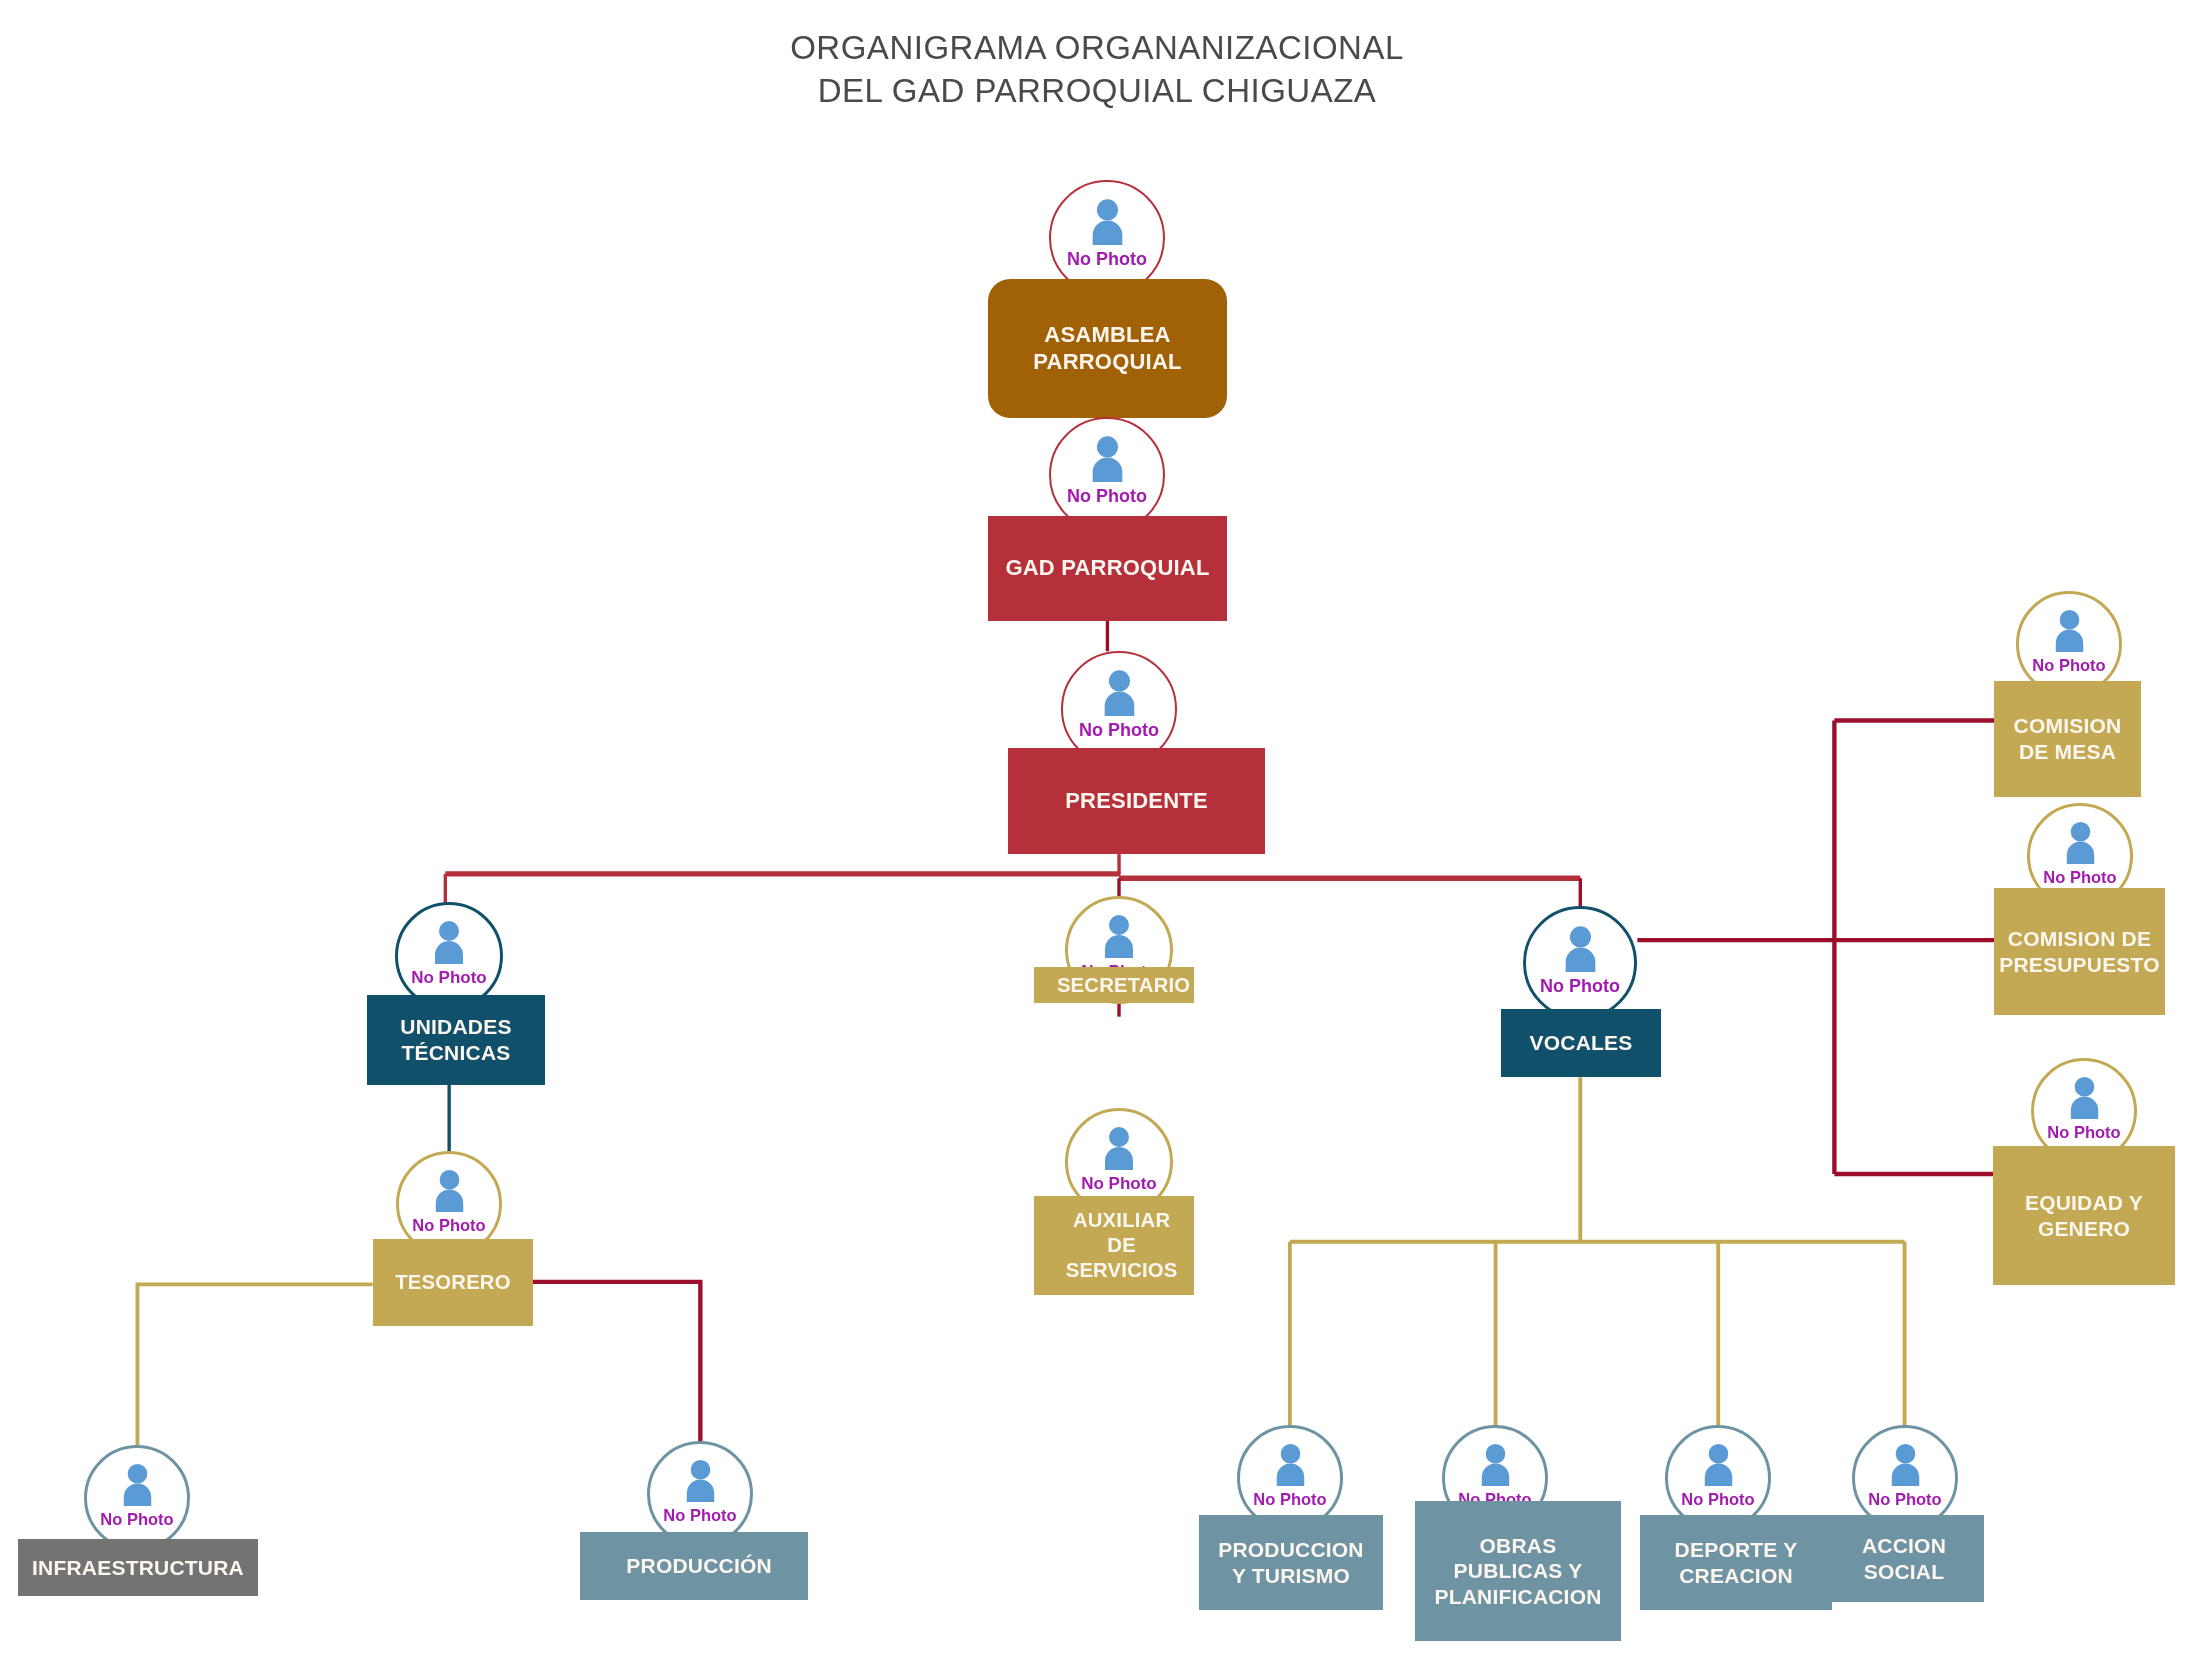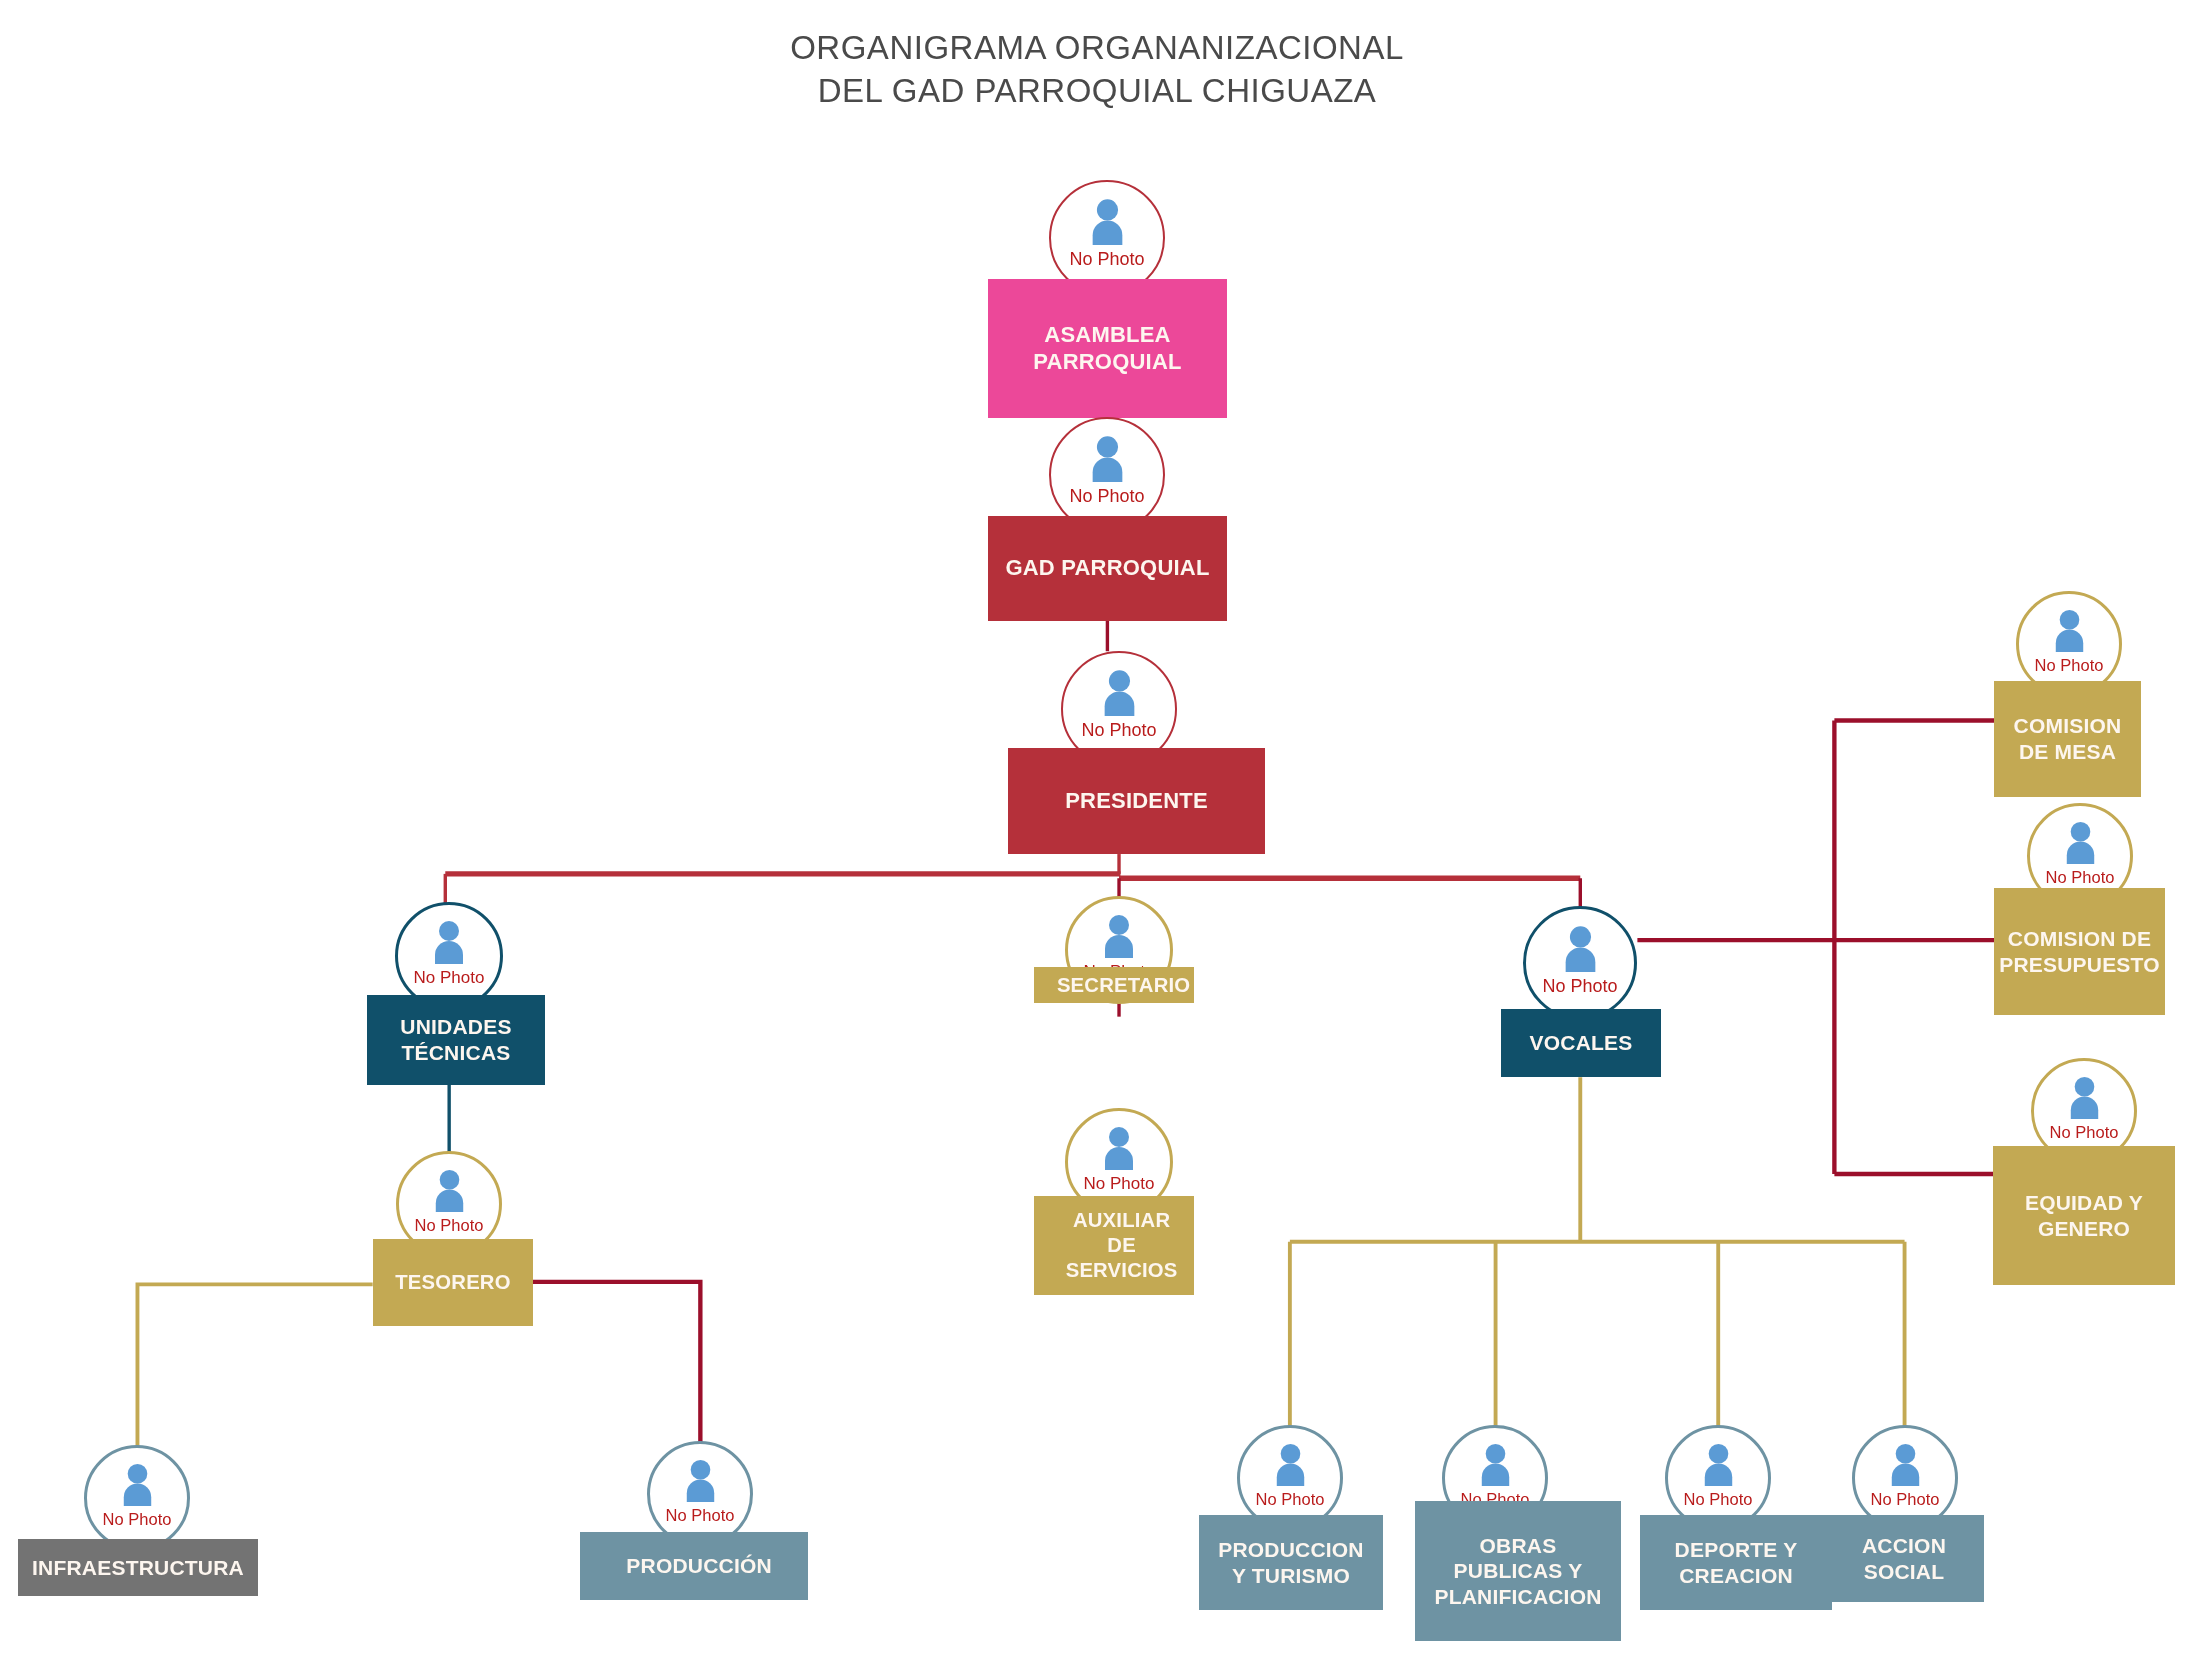--- a/index.html
+++ b/index.html
@@ -62,22 +62,22 @@
     display: flex;
     flex-direction: column;
     align-items: center;
     justify-content: flex-start;
     overflow: hidden;
   }
   .avatar .person {
     display: block;
   }
   .avatar .nophoto {
-    color: #b91c1c;
-    font-weight: 400;
+    color: #a21caf;
+    font-weight: 700;
     line-height: 1;
     white-space: nowrap;
   }
 </style>
 </head>
 <body>
 
 <div id="canvas">
 
   <div id="title-block">ORGANIGRAMA ORGANANIZACIONAL
@@ -110,21 +110,21 @@
     </svg>
 
   <div id="nodes-layer">
       <div class="avatar" style="left: 1049px; top: 180px; width: 116px; height: 116px; border-width: 2.9px; border-color: rgb(181, 48, 58);">
         <svg class="person" viewBox="0 0 100 100" width="53" height="53" style="margin-top: 11.6px;">
           <circle cx="50" cy="30" r="20" fill="#5b9bd5"></circle>
           <path d="M 22 96 L 22 78 A 28 28 0 0 1 78 78 L 78 96 Z" fill="#5b9bd5"></path>
         </svg>
         <div class="nophoto" style="font-size: 18px; margin-top: 3.4px;">No Photo</div>
       </div>
-      <div class="node-box" style="left: 988px; top: 279px; width: 239px; height: 139px; background: #ec4899; font-size: 22px;"><span>ASAMBLEA
+      <div class="node-box" style="left: 988px; top: 279px; width: 239px; height: 139px; background: #a16207; font-size: 22px; border-radius: 22px;"><span>ASAMBLEA
 PARROQUIAL</span></div>
       <div class="avatar" style="left: 1049px; top: 417px; width: 116px; height: 116px; border-width: 2.9px; border-color: rgb(181, 48, 58);">
         <svg class="person" viewBox="0 0 100 100" width="53" height="53" style="margin-top: 11.6px;">
           <circle cx="50" cy="30" r="20" fill="#5b9bd5"></circle>
           <path d="M 22 96 L 22 78 A 28 28 0 0 1 78 78 L 78 96 Z" fill="#5b9bd5"></path>
         </svg>
         <div class="nophoto" style="font-size: 18px; margin-top: 3.4px;">No Photo</div>
       </div>
       <div class="node-box" style="left: 988px; top: 516px; width: 239px; height: 105px; background: rgb(181, 48, 58); font-size: 22px;"><span>GAD PARROQUIAL</span></div>
       <div class="avatar" style="left: 1061px; top: 651px; width: 116px; height: 116px; border-width: 2.9px; border-color: rgb(181, 48, 58);">

